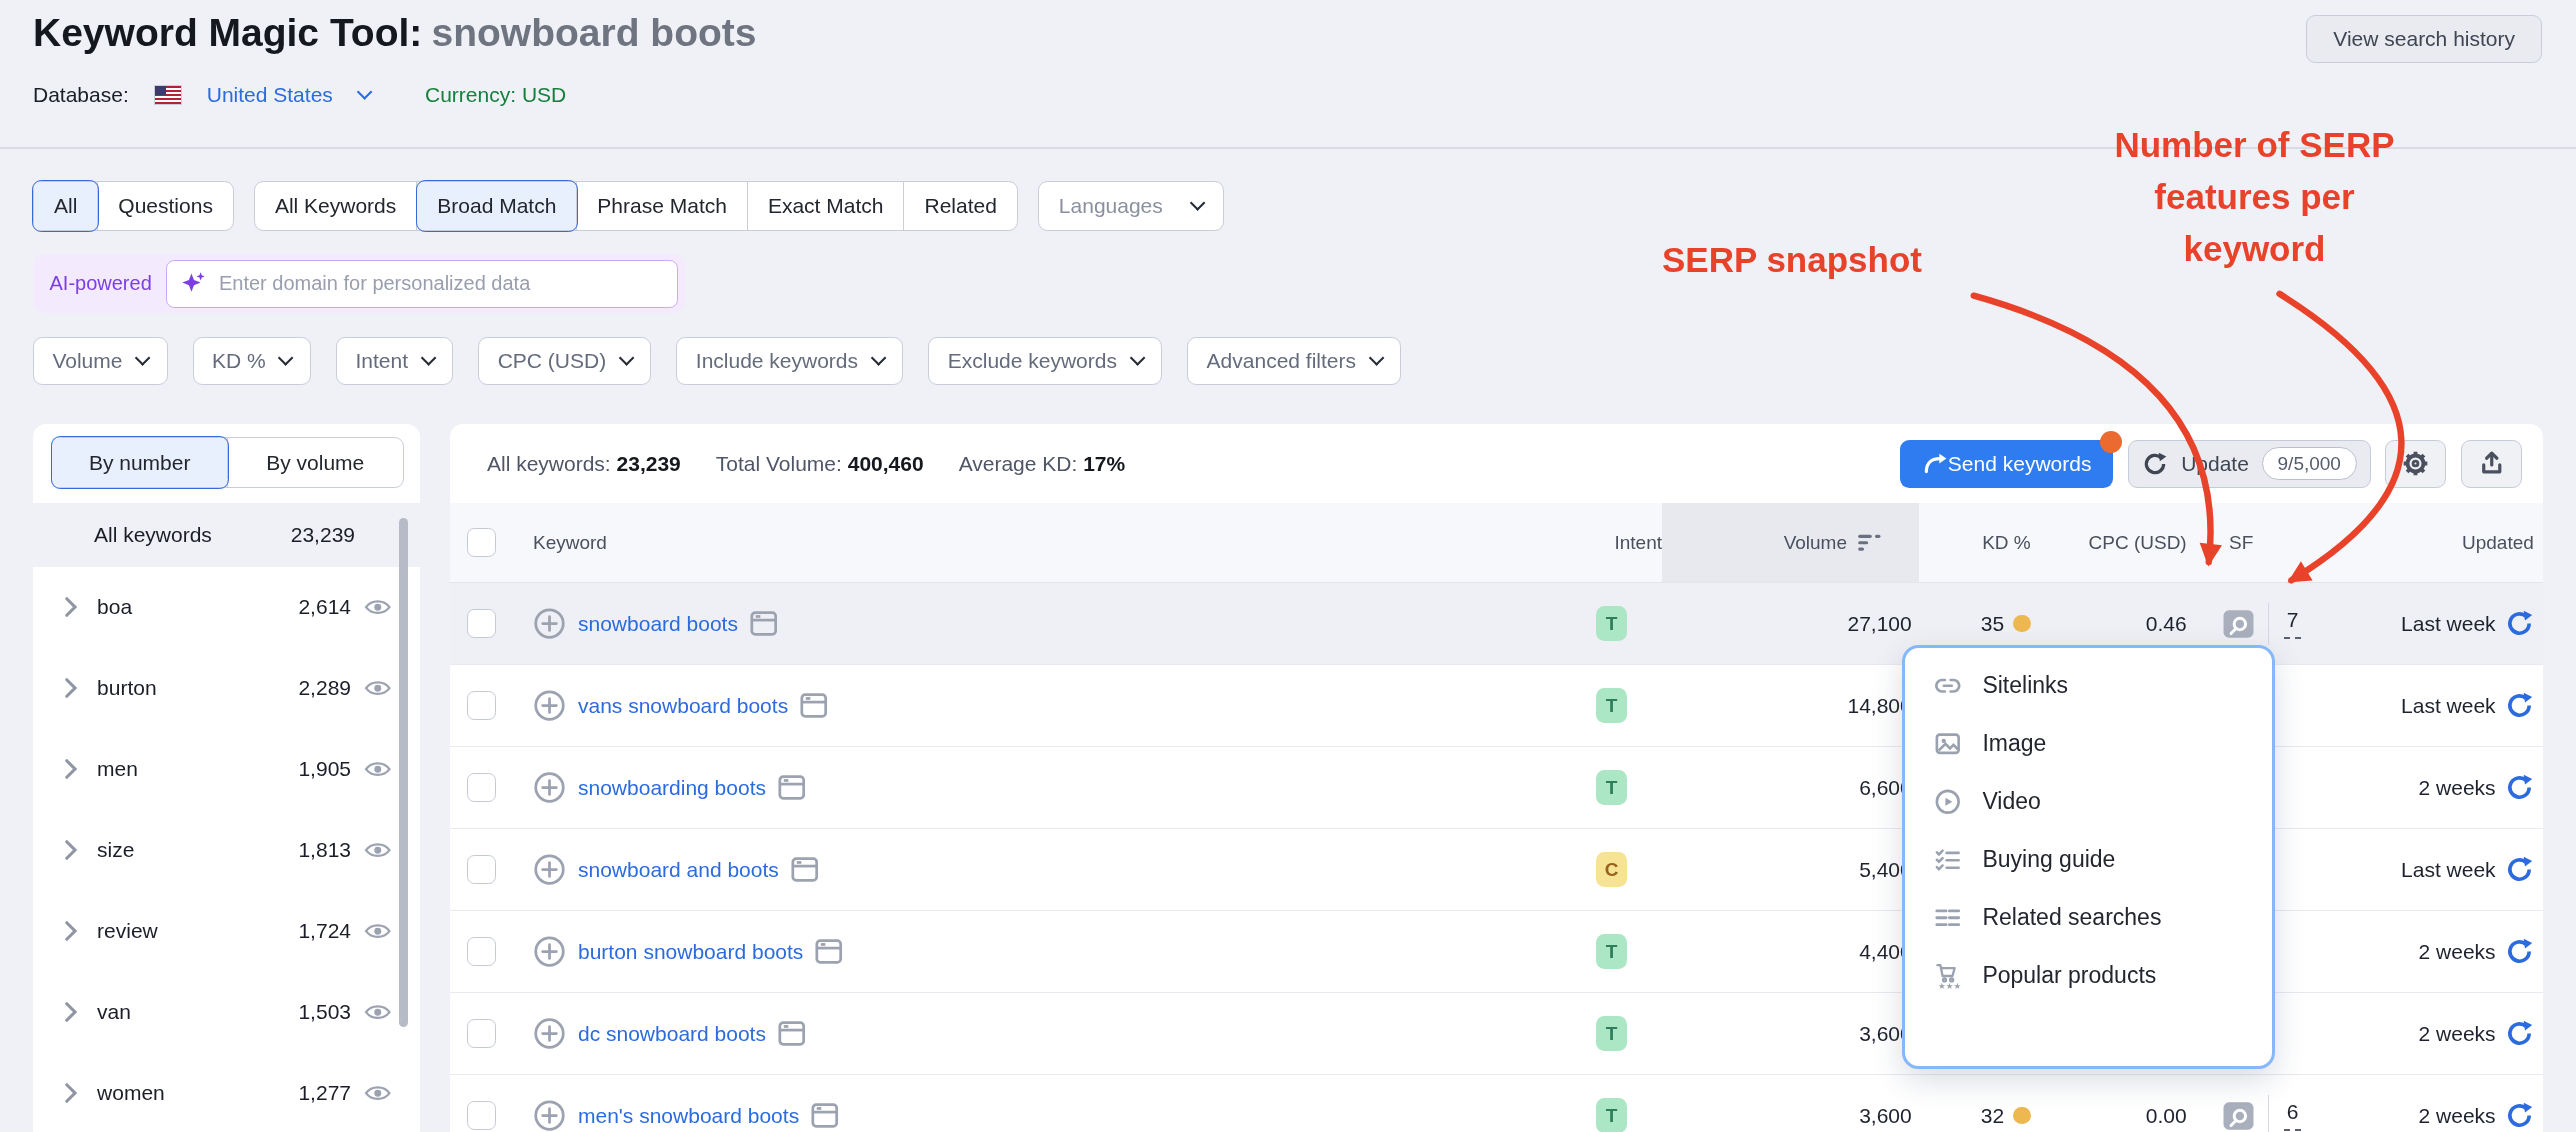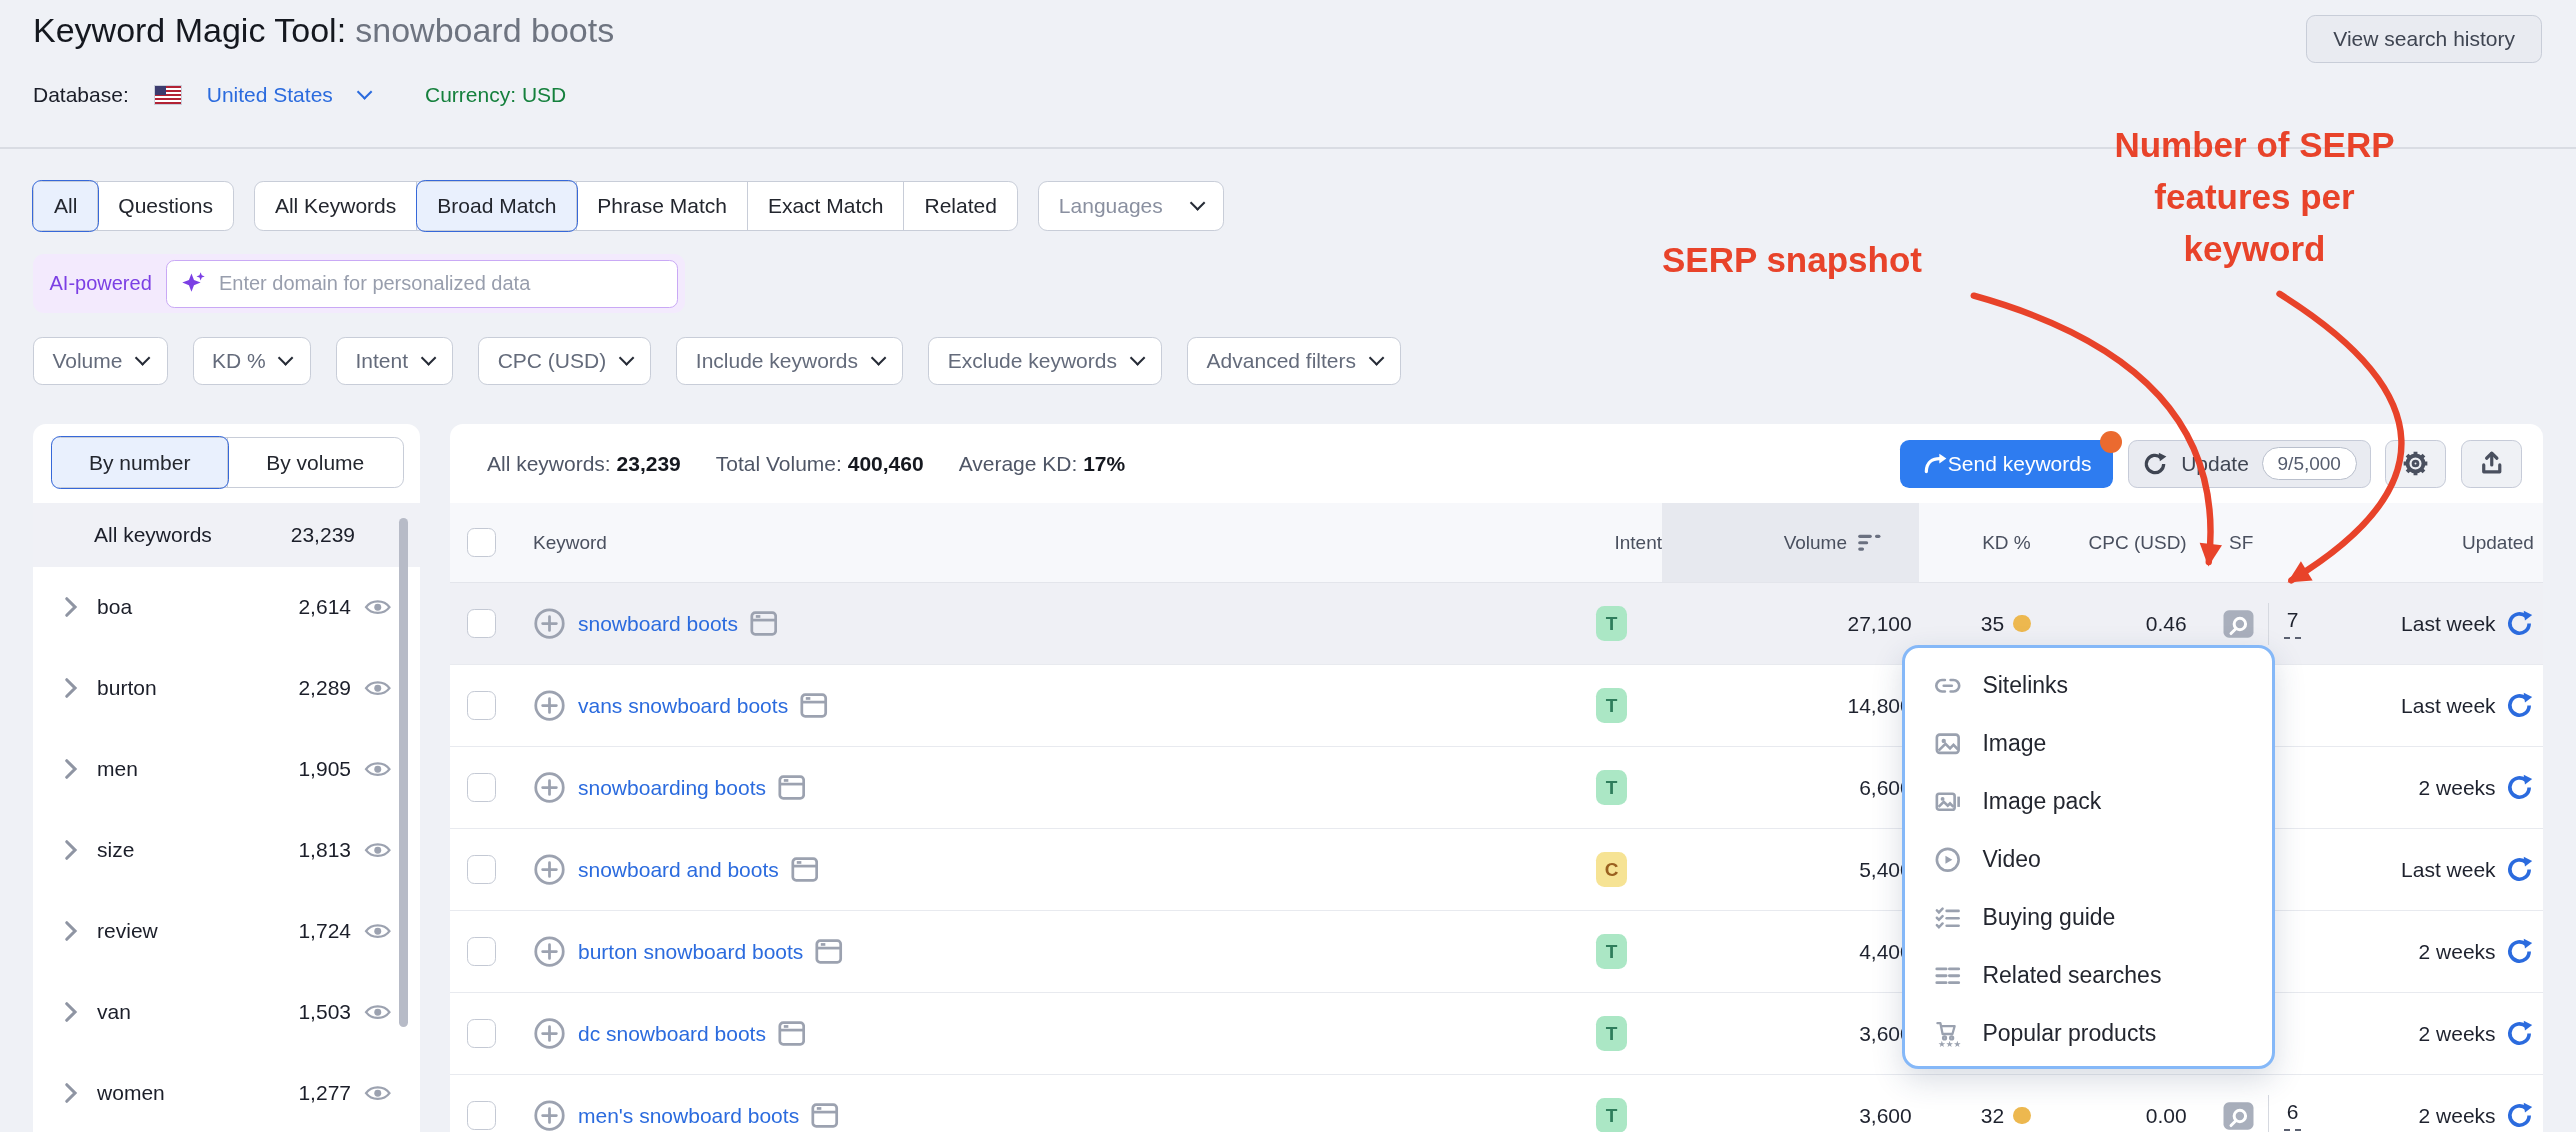--- a/index.html
+++ b/index.html
@@ -1,21 +1,21 @@
 <!DOCTYPE html>
 <html style="font-size:14.7px"><head>
 <meta charset="utf-8">
 <style>
   html,body{margin:0;padding:0}
   body{width:2576px;height:1133px;position:relative;overflow:hidden;
        background:#EFF1F6;color:#1B1E29;font-family:"Liberation Sans",sans-serif}
   .abs{position:absolute}
 
   
-  .page-title{left:33px;top:11px;font-size:34px;font-weight:400;color:#15181F}
+  .page-title{left:33px;top:11px;font-size:39px;font-weight:700;color:#15181F}
   .page-title .q{color:#6E7480;margin-left:9.2px}
   .btn-history{right:34px;top:14.7px;height:48px;padding:0 26px;background:#E9EBF1;
        border:1.8px solid #C8CDD8;border-radius:9.2px;font-size:21px;color:#3F4552;
        display:flex;align-items:center;box-sizing:border-box}
   .db-row{left:33px;top:83px;font-size:21px;display:flex;align-items:center;gap:26px}
   .flag{position:relative;width:26px;height:17.4px;display:inline-block;
        background:repeating-linear-gradient(180deg,#B22234 0 2px,#fff 2px 4px);
        outline:0.9px solid #C9CEDA}
   .canton{position:absolute;left:0;top:0;width:11px;height:8.7px;background:#3C3B6E}
   .blue-link{color:#2B6BDE}
@@ -766,33 +766,20 @@
             <path d="M4 18 L10 12 L14 16 L17 13 L21 17"></path>
           </g>
           <circle cx="8.5" cy="9.5" r="1.9" fill="#9AA1AF"></circle>
         </svg>
       </span>
     <span>Image</span>
   </div>
   <div class="pitem">
     <span class="picon">
         <svg width="27.5" height="27.5" viewBox="0 0 24 24">
-          <g stroke="#9AA1AF" stroke-width="2.3" fill="none">
-            <rect x="2.5" y="5" width="15.5" height="14" rx="2"></rect>
-            <path d="M4 16.5 L8.5 12 L12 15.5 L14 13.5 L17 16.5"></path>
-            <path d="M21.5 7.5 v9"></path>
-          </g>
-          <circle cx="7.5" cy="9.5" r="1.7" fill="#9AA1AF"></circle>
-        </svg>
-      </span>
-    <span>Image pack</span>
-  </div>
-  <div class="pitem">
-    <span class="picon">
-        <svg width="27.5" height="27.5" viewBox="0 0 24 24">
           <circle cx="12" cy="12" r="9.5" stroke="#9AA1AF" stroke-width="2.3" fill="none"></circle>
           <polygon points="10,8.5 16,12 10,15.5" fill="#9AA1AF"></polygon>
         </svg>
       </span>
     <span>Video</span>
   </div>
   <div class="pitem">
     <span class="picon">
         <svg width="27.5" height="27.5" viewBox="0 0 24 24">
           <g stroke="#9AA1AF" stroke-width="2.2" fill="none" stroke-linecap="round">

